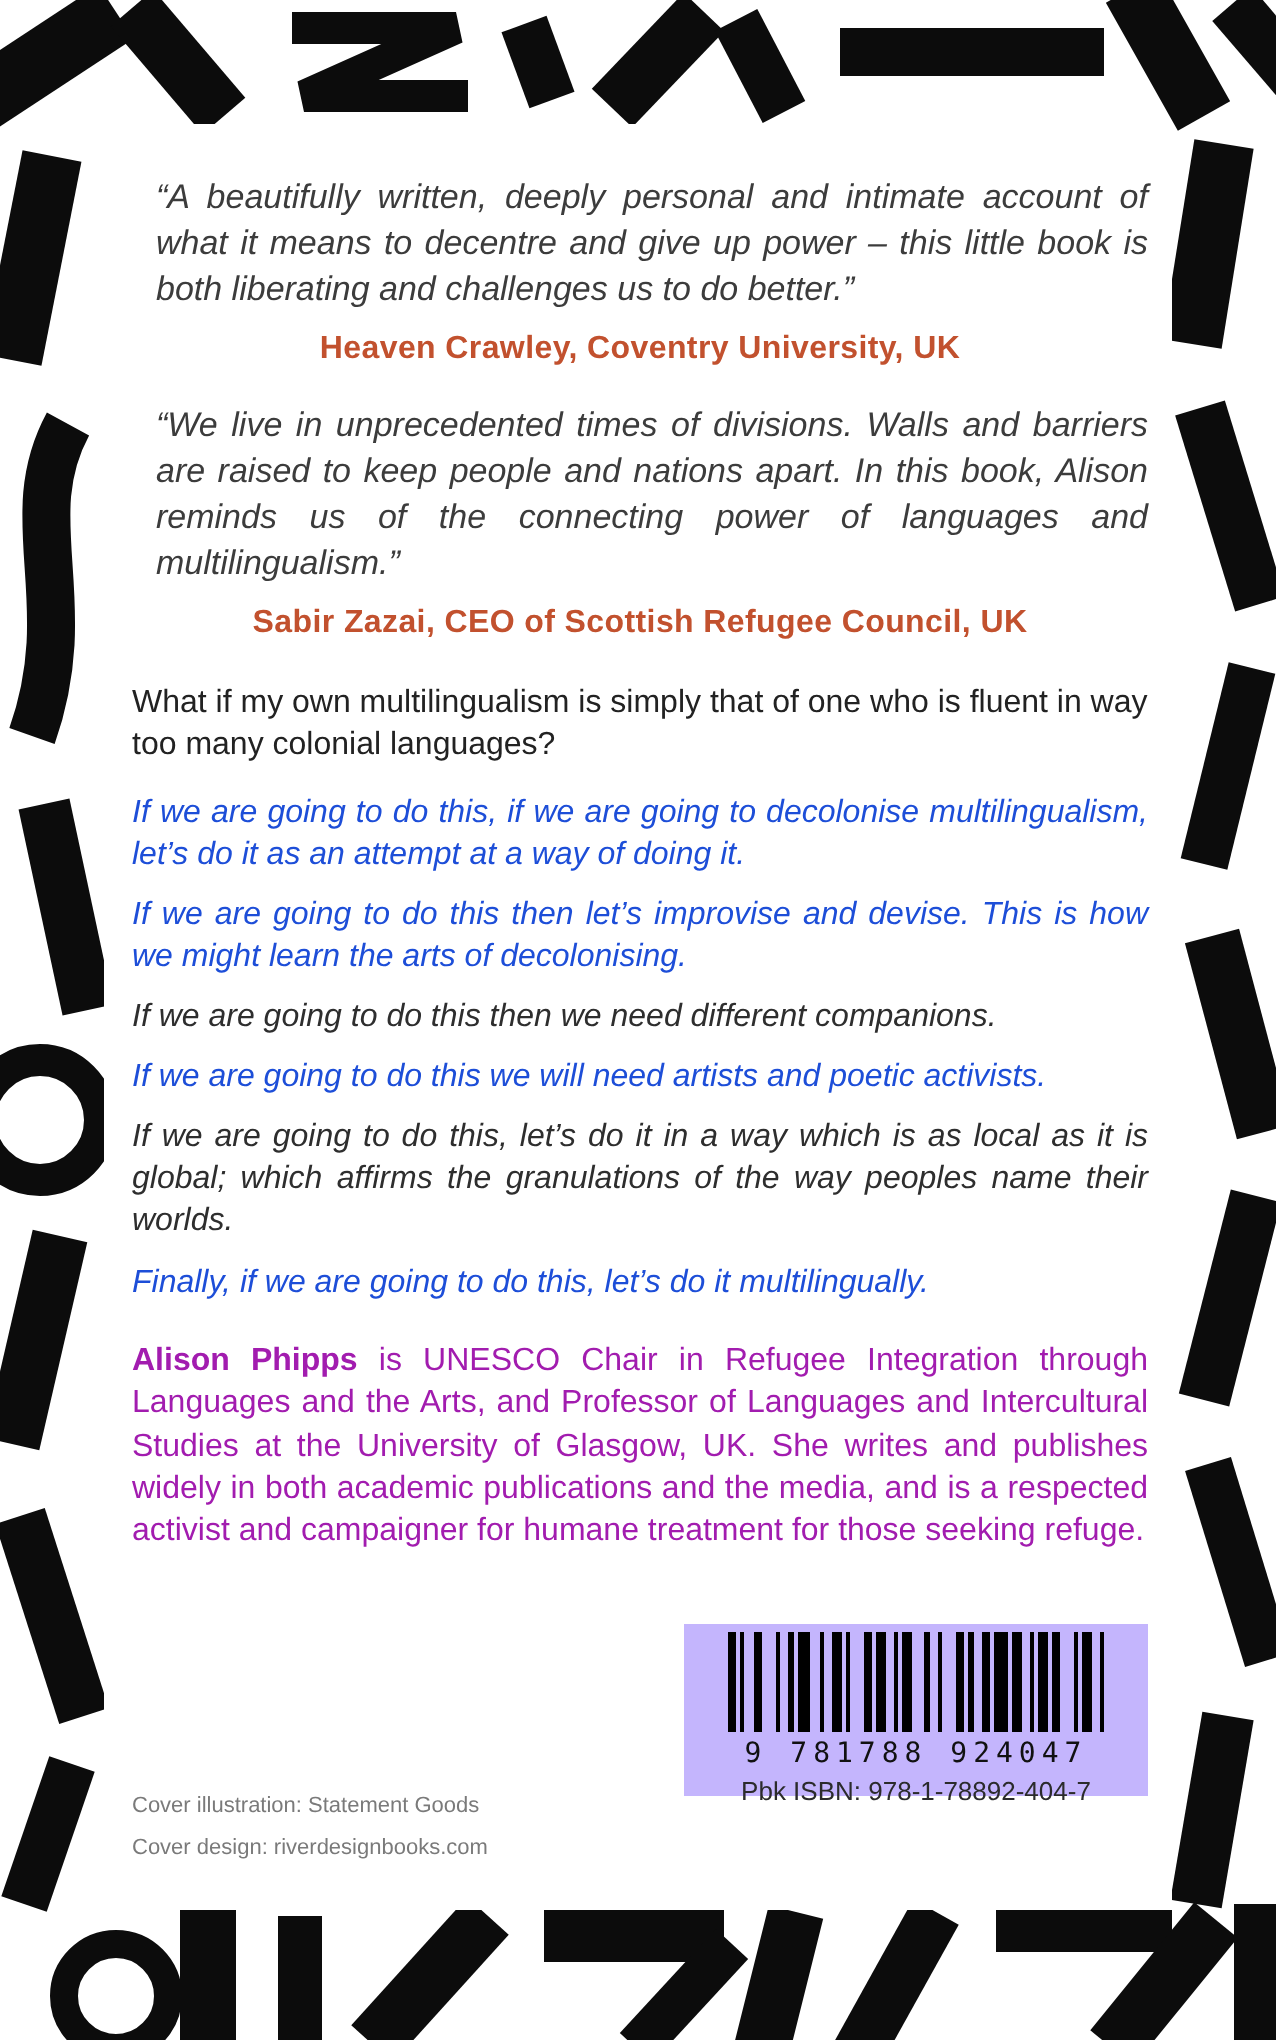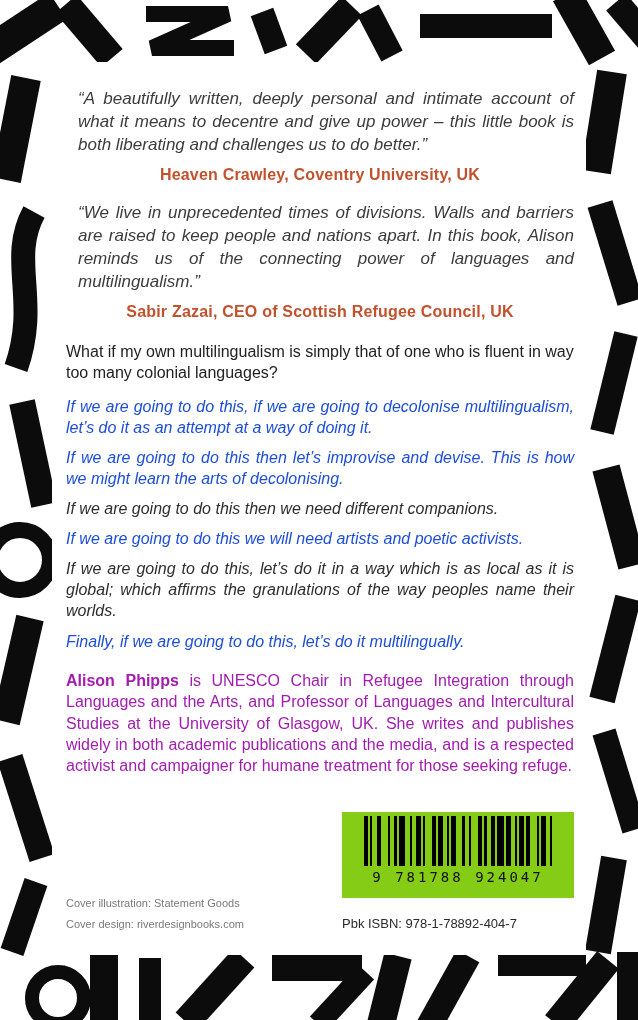--- a/index.html
+++ b/index.html
@@ -33,33 +33,33 @@
   .m-line.accent{color:#1d4ed8;}
   .m-line.dark{color:#2e2e2e;}
   .bio{
     font-size:16px;color:#a21caf;line-height:1.34;text-align:justify;
     margin:18px 0 0 0;
   }
   .bio b{font-weight:700;}
   .bottom-area{position:absolute;left:14px;right:10px;bottom:8px;height:135px;}
   .credits{position:absolute;left:0;bottom:12px;font-size:11px;color:#7a7a7a;line-height:1.9;}
   .barcode-box{
-    position:absolute;right:2px;top:0;width:232px;height:86px;background:#84cc16;
+    position:absolute;right:2px;top:0;width:232px;height:86px;background:#c4b5fd;
     display:flex;flex-direction:column;align-items:center;justify-content:flex-start;
     padding-top:4px;box-sizing:border-box;
   }
   .bars{display:flex;height:50px;align-items:stretch;}
   .bars .b{flex:none;height:100%;}
   .bars .ink{background:#000;}
   .barcode-digits{
     font-family:"DejaVu Sans Mono", monospace;font-size:14px;color:#111;
     letter-spacing:3px;margin-top:3px;white-space:pre;
   }
   .isbn{
-    position:absolute;right:2px;top:104px;width:232px;text-align:left;
+    position:absolute;right:2px;top:76px;width:232px;text-align:center;
     font-size:13px;color:#2b2b2b;
   }
 </style>
 </head>
 <body>
 
 <div class="pattern-layer">
   <svg width="638" height="1020" viewBox="0 0 638 1020" xmlns="http://www.w3.org/2000/svg">
     <g stroke="#0c0c0c" fill="none">
 

